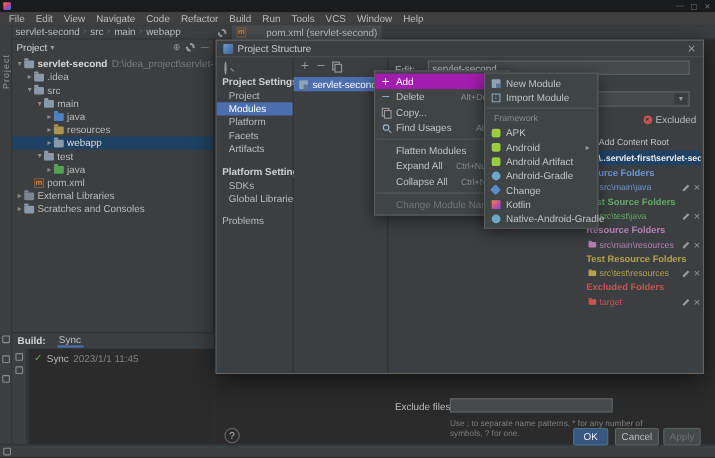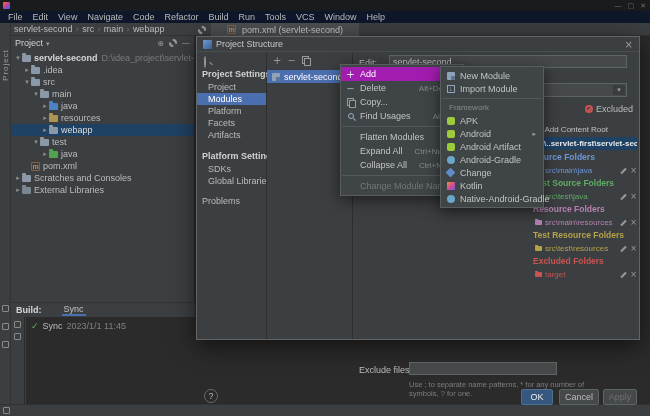--- a/index.html
+++ b/index.html
@@ -7,28 +7,28 @@
   .app{position:relative;width:650px;height:416px;background:#2b2b2b;overflow:hidden;
        font-family:"Liberation Sans","DejaVu Sans",sans-serif;font-size:9px;color:#bbb;cursor:default}
   .glyph{font-family:"DejaVu Sans",sans-serif}
 
   
   .titlebar{position:absolute;left:0;top:0;right:0;height:11px;background:#191b1c;
             display:flex;align-items:center;justify-content:center;font-size:8px;color:#8b8b8b}
   .app-logo{position:absolute;left:3px;top:2px;width:7px;height:7px;border-radius:1px;
             background:linear-gradient(135deg,#f97a12,#c23fa4 50%,#087cfa)}
   .winbtns{position:absolute;right:4px;top:0;height:11px;display:flex;gap:6px;align-items:center;color:#6f6f6f;font-size:7px}
-  .menubar{position:absolute;left:0;top:11px;right:0;height:12px;background:#0f172a;display:flex;align-items:center;padding-left:3px}
+  .menubar{position:absolute;left:0;top:11px;right:0;height:12px;background:#404040;display:flex;align-items:center;padding-left:3px}
   .menubar span{padding:0 5px;color:#bbb}
   .navbar{position:absolute;left:0;top:23px;right:0;height:13px;background:#3c3f41;border-bottom:1px solid #313335;
           display:flex;align-items:center;padding-left:14px;white-space:nowrap}
   .crumb{color:#bbb}
   .crumb-sep{color:#6e6e6e;margin:0 3px}.crumb-sep::before{content:"›"}
   .tabstrip{position:absolute;left:198px;top:23px;height:13px;display:flex;align-items:center;gap:5px;z-index:2}
-  .tab{display:flex;align-items:center;gap:3px;background:#4a4e50;height:13px;padding:0 16px;color:#c3c3c3}
+  .tab{display:flex;align-items:center;gap:15px;background:#4a4e50;height:13px;padding:0 4px;color:#c3c3c3}
 
   
   .stripe{position:absolute;left:0;top:23px;width:11px;bottom:12px;background:#3c3f41;border-right:1px solid #313335}
   .stripe-label{position:absolute;top:26px;left:1px;width:9px;writing-mode:vertical-rl;transform:rotate(180deg);
                 font-size:8px;color:#9a9a9a;letter-spacing:1px}
   .stripe-ico{position:absolute;left:2px;width:7px;height:7px;border:1px solid #8a8a8a;border-radius:1px}
 
   
   .project-panel{position:absolute;left:11px;top:36px;width:184px;height:266px;background:#3c3f41;
                  border-right:1px solid #2b2b2b;overflow:hidden}
@@ -49,21 +49,21 @@
   .f-blue{background:#4d82c4}.f-green{background:#51a351}.f-gold{background:#ab9550}
   .f-lib{background:#7b8691}
   .b{font-weight:bold;color:#d6d6d6}
   .path{color:#7a7a7a;margin-left:4px}
   .mvn{flex:none;width:9px;height:9px;margin-right:3px;border:1px solid #8b5f3c;border-radius:1px;color:#d28447;
        font-size:7px;line-height:7px;text-align:center;font-weight:bold}
   .mvn::before{content:"m"}
 
   
   .build-panel{position:absolute;left:11px;top:302px;width:184px;height:102px;background:#3c3f41;border-top:1px solid #313335}
-  .build-header{height:13px;display:flex;align-items:center;gap:20px;padding-left:5px}
+  .build-header{height:13px;display:flex;align-items:center;gap:10px;padding-left:5px}
   .build-title{font-weight:bold;color:#d6d6d6}
   .build-tab{height:13px;display:flex;align-items:center;padding:0 2px;border-bottom:2px solid #4b6eaf;color:#c3c3c3}
   .build-gutter{position:absolute;left:0;top:14px;width:14px;bottom:0;background:#3c3f41;border-right:1px solid #2b2b2b}
   .gut-ico{position:absolute;left:3px;width:7px;height:7px;border:1px solid #8a8a8a;border-radius:1px}
   .build-body{position:absolute;left:15px;top:14px;right:0;bottom:0;background:#2b2b2b}
   .sync-row{display:flex;align-items:center;gap:4px;padding:4px 0 0 5px}
   .check{color:#5fad65;font-size:9px}.check::before{content:"✓"}
   .time{color:#808080}
 
   
@@ -265,27 +265,27 @@
         <span class="fold f-green"></span>
         <span>java</span>
       </div>
       <div class="trow" style="--d:1">
         <span class="arr glyph"></span>
         <span class="mvn"></span>
         <span>pom.xml</span>
       </div>
       <div class="trow" style="--d:0">
         <span class="arr closed glyph"></span>
-        <span class="fold"></span>
-        <span>Scratches and Consoles</span>
-      </div>
-      <div class="trow" style="--d:0">
-        <span class="arr closed glyph"></span>
         <span class="fold f-lib"></span>
         <span>External Libraries</span>
+      </div>
+      <div class="trow" style="--d:0">
+        <span class="arr closed glyph"></span>
+        <span class="fold"></span>
+        <span>Scratches and Consoles</span>
       </div>
     </div>
   </div>
 
   <div class="build-panel">
     <div class="build-header">
       <span class="build-title">Build:</span>
       <span class="build-tab">Sync</span>
     </div>
     <div class="build-gutter">

